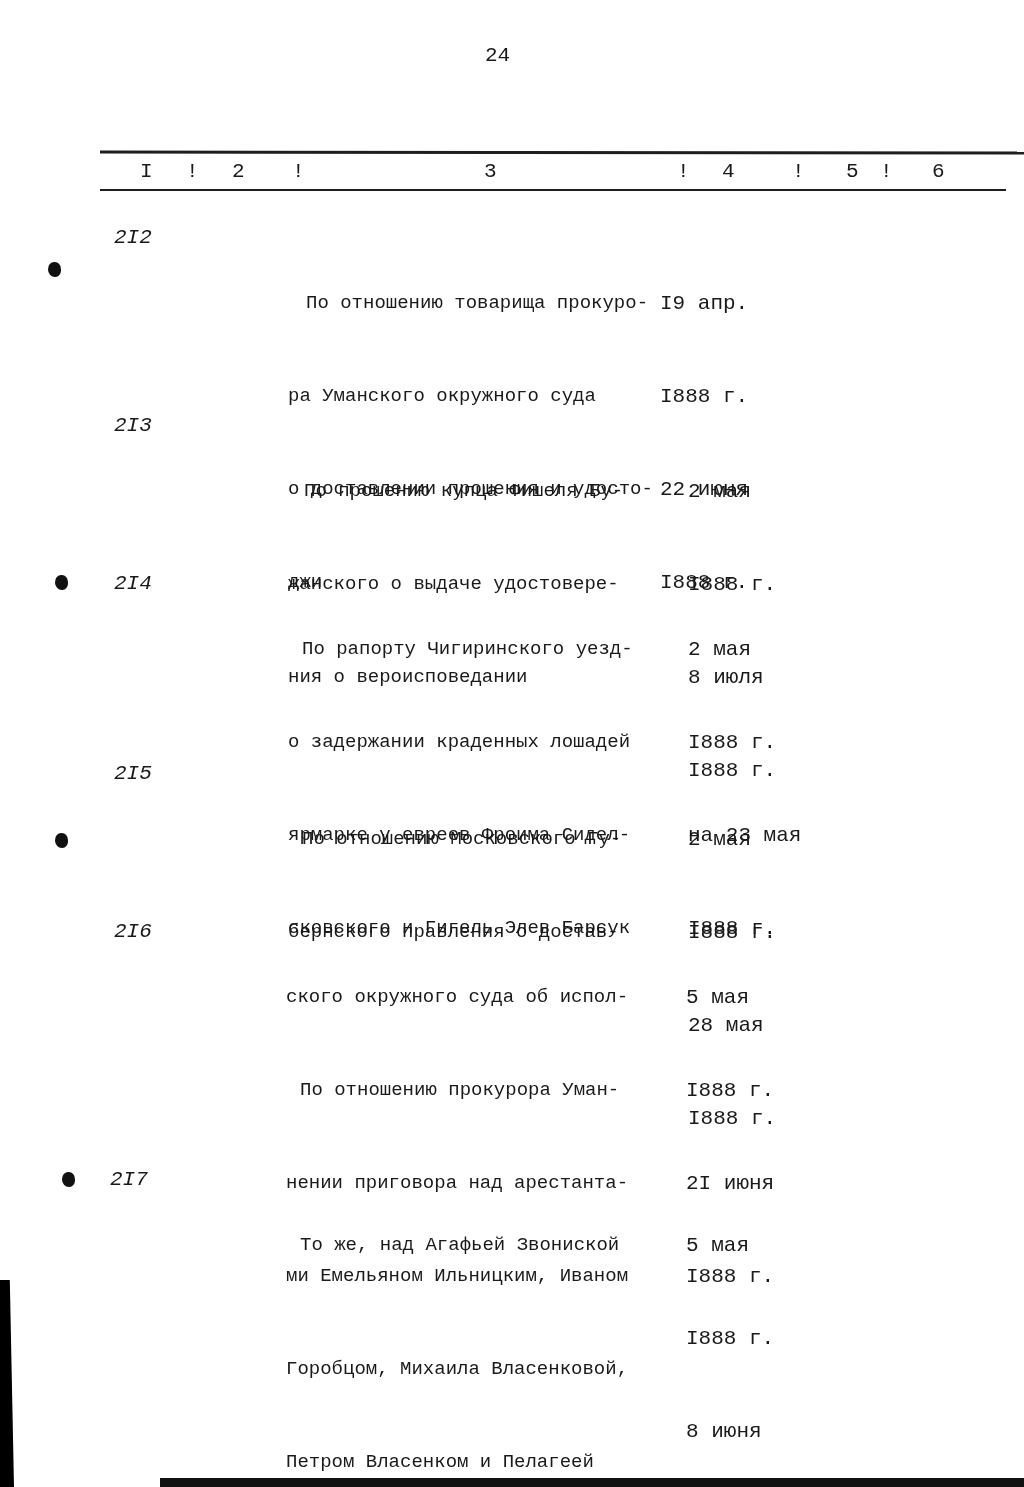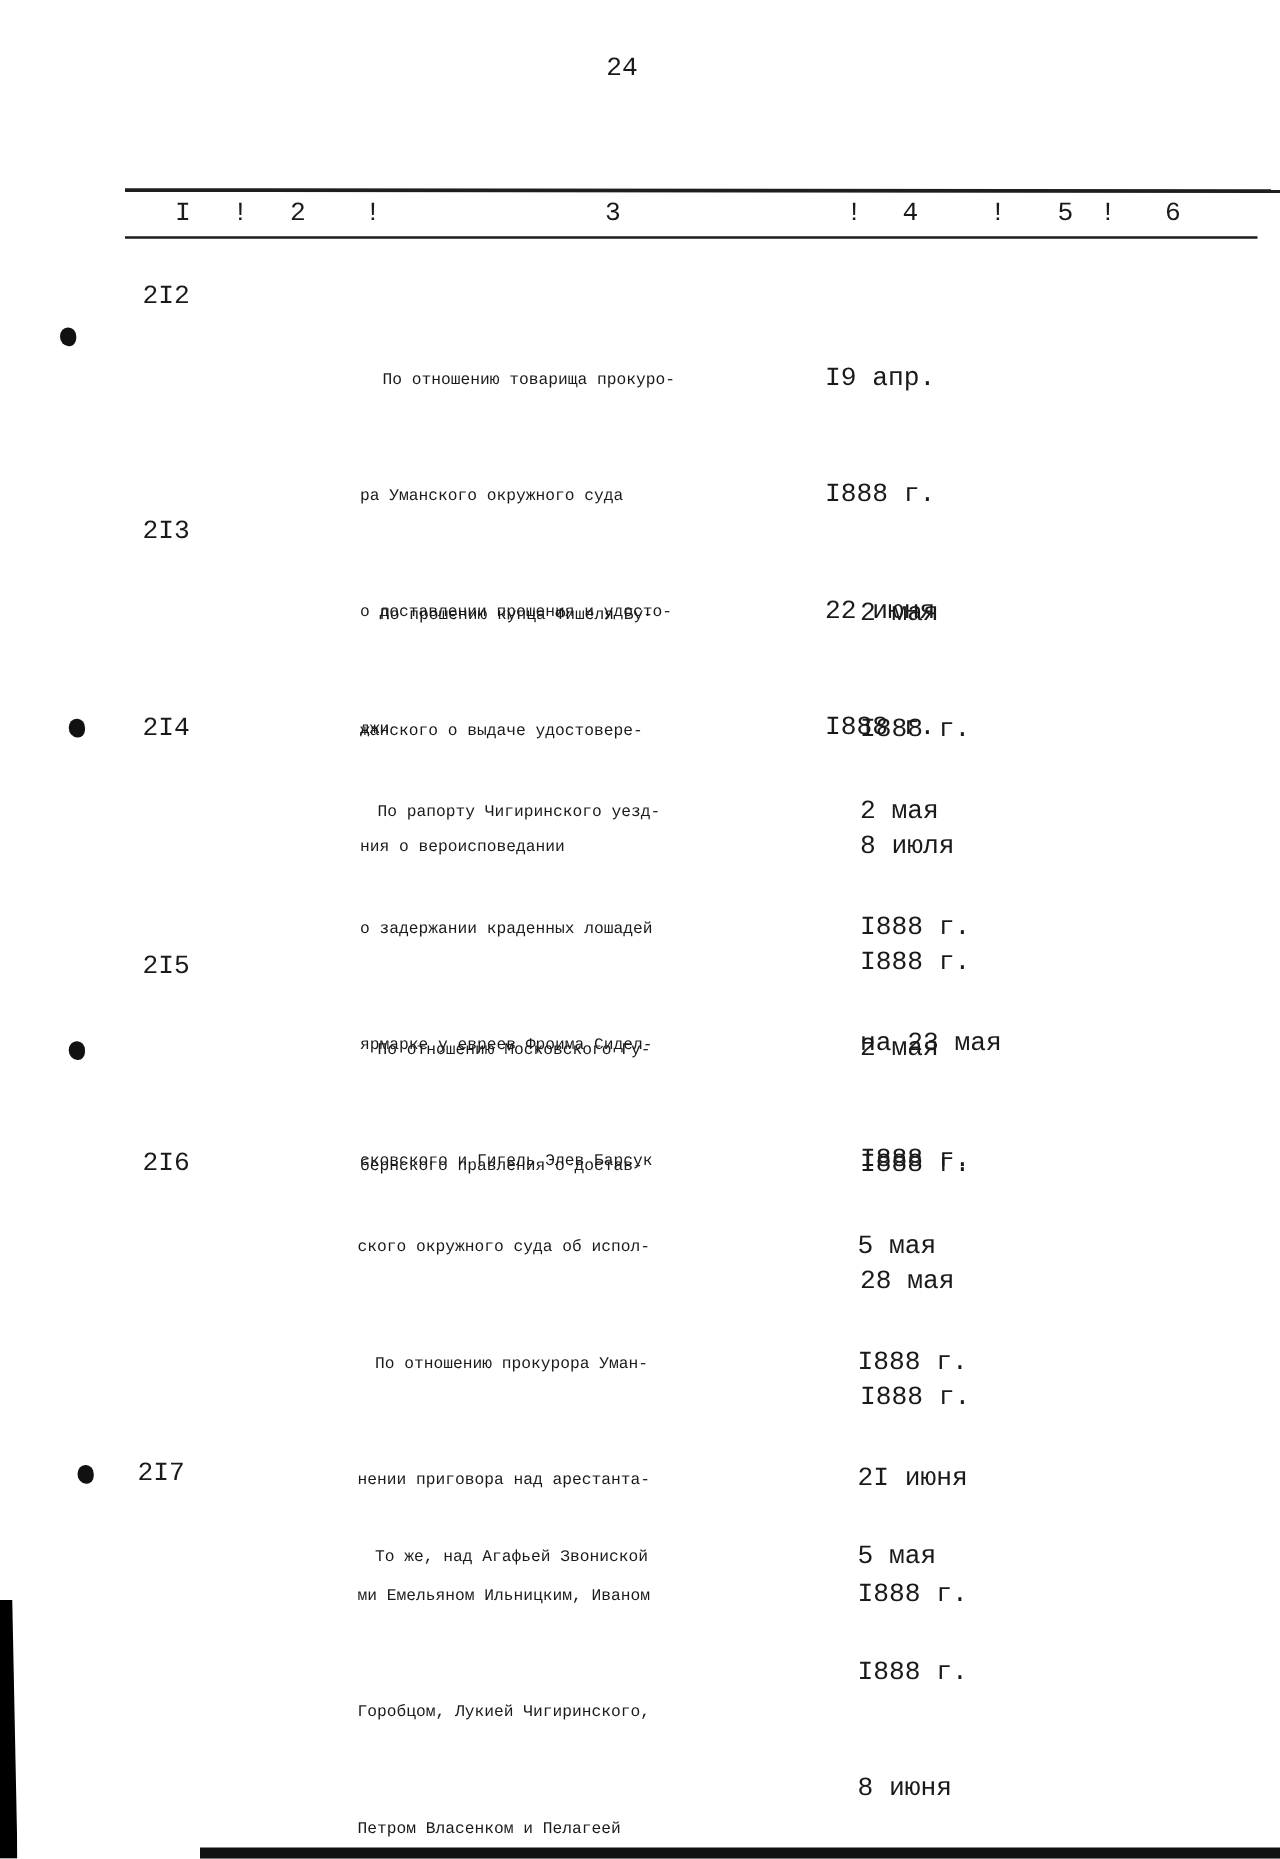--- a/index.html
+++ b/index.html
@@ -7,22 +7,22 @@
     width: 1024px; height: 1487px; position: relative; overflow: hidden;
     background: #ffffff; color: #1a1a1a;
     font-family: "Liberation Mono", "DejaVu Sans Mono", monospace;
   }
   .page-num { position: absolute; top: 44px; left: 485px; font-size: 21px; }
   .rule { position: absolute; height: 3px; background: #1e1e1e; }
   .rule-top { top: 151px; left: 100px; width: 924px; transform: rotate(0.05deg); }
   .rule-bottom { top: 189px; left: 100px; width: 906px; height: 2px; }
   .col-head { position: absolute; top: 160px; font-size: 21px; }
   .row { position: absolute; left: 0; width: 1024px; }
-  .row-num { position: absolute; left: 114px; font-size: 21px; }
-  .row-desc { position: absolute; left: 288px; width: 400px; font-size: 13px; line-height: 31px; white-space: pre; }
+  .row-num { position: absolute; left: 114px; font-size: 21px; font-style: italic; }
+  .row-desc { position: absolute; left: 288px; width: 400px; font-size: 19px; line-height: 31px; white-space: pre; }
   .row-date { position: absolute; left: 688px; font-size: 21px; line-height: 31px; white-space: pre; }
   .desc-line, .date-line { display: block; }
   .mark { position: absolute; width: 13px; height: 15px; background: #111; border-radius: 50% 50% 45% 55%; }
   .left-edge { position: absolute; left: 0; top: 1280px; width: 14px; height: 207px; background: #000; clip-path: polygon(0 0, 70% 0, 100% 100%, 0 100%); }
   .bottom-edge { position: absolute; left: 160px; top: 1478px; width: 864px; height: 9px; background: #111; }
 </style>
 </head>
 <body>
 
 <div class="page-num">24</div>
@@ -104,21 +104,21 @@
   </div>
 </div>
 
 <div class="row" style="top:920px">
   <span class="row-num">2I6</span>
   <div class="row-desc" style="top:0; left:286px">
     <span class="desc-line">ского окружного суда об испол-</span>
     <span class="desc-line" style="padding-left:14px">По отношению прокурора Уман-</span>
     <span class="desc-line">нении приговора над арестанта-</span>
     <span class="desc-line">ми Емельяном Ильницким, Иваном</span>
-    <span class="desc-line">Горобцом, Лукией Чигиринского,</span>
+    <span class="desc-line">Горобцом, Михаила Власенковой,</span>
     <span class="desc-line">Петром Власенком и Пелагеей</span>
     
   </div>
   <div class="row-date" style="top:0; left:686px">
     <span class="date-line">5 мая</span>
     <span class="date-line">I888 г.</span>
     <span class="date-line">2I июня</span>
     <span class="date-line">I888 г.</span>
   </div>
 </div>

